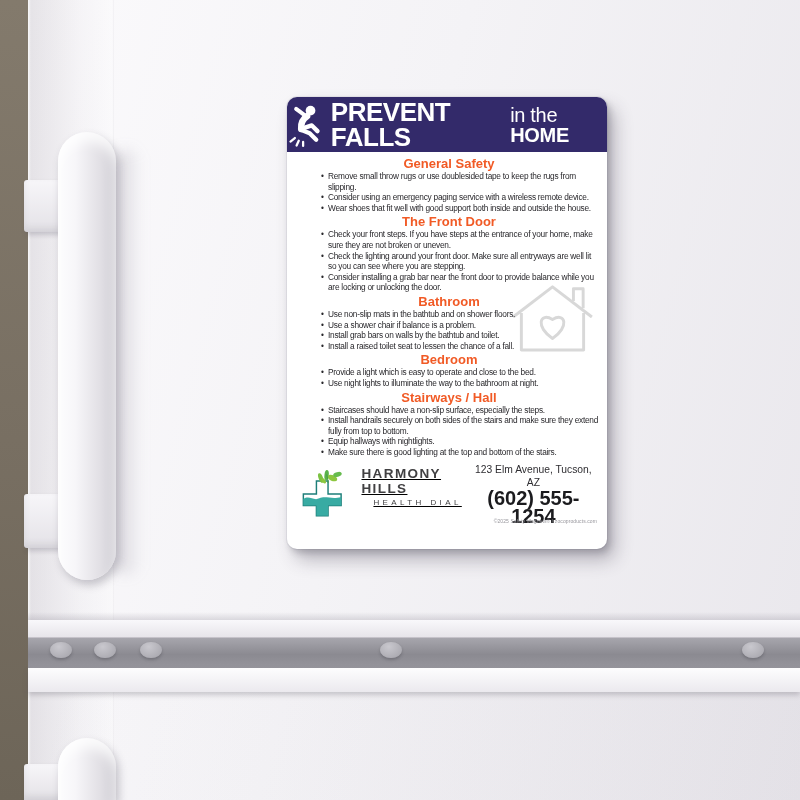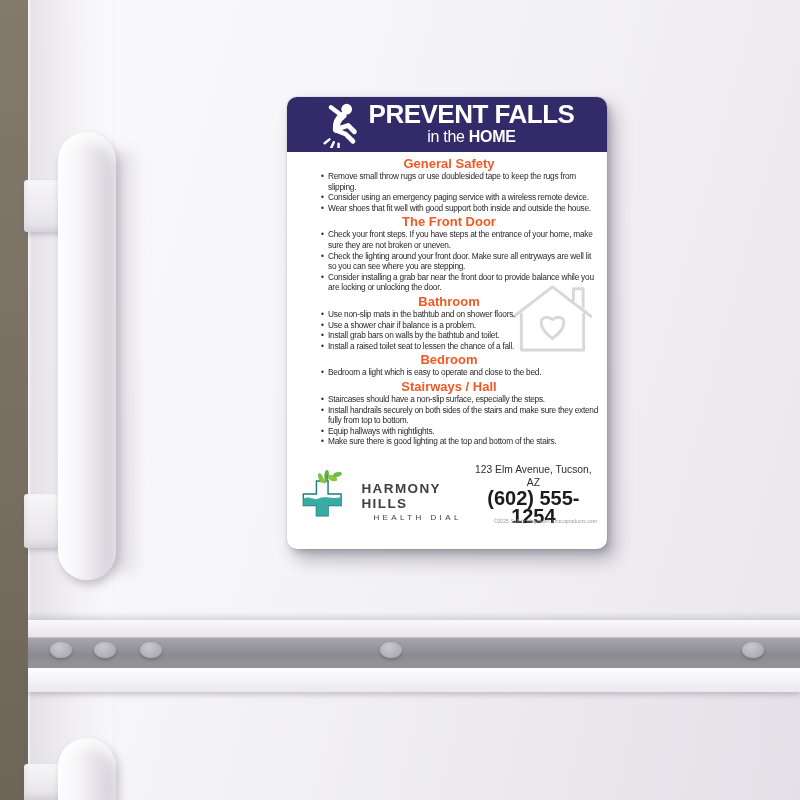--- a/index.html
+++ b/index.html
@@ -43,38 +43,38 @@
     background:linear-gradient(90deg,#fdfdfe 0%,#f7f6f9 30%,#e2e0e5 72%,#cfcdd4 100%);
     box-shadow:3px 5px 9px rgba(70,65,82,.28), inset 0 10px 12px rgba(255,255,255,.8);}
   .pill-upper{top:132px;height:448px;border-radius:29px;}
   .pill-lower{top:738px;height:62px;border-radius:29px 29px 0 0;}
   
   .magnet{position:absolute;left:287px;top:97px;width:320px;height:452px;
     background:#ffffff;border-radius:10px;
     box-shadow:0 0 0 1px rgba(40,36,60,.06), 3px 4px 6px rgba(52,48,66,.22), 8px 11px 18px rgba(52,48,66,.30);}
   .magnet-header{height:55px;background:var(--header-bg,#332a6a);border-radius:10px 10px 0 0;
     display:flex;align-items:center;justify-content:center;gap:9px;color:#fff;}
-  .title-block{display:flex;flex-direction:column;align-items:center;line-height:1;}
+  .title-block{display:flex;align-items:center;line-height:1;}
   .title-main{font-size:26px;font-weight:800;letter-spacing:-.5px;line-height:25px;}
-  .title-sub{font-size:16px;line-height:20px;letter-spacing:-.3px;}
+  .title-sub{font-size:20px;line-height:20px;letter-spacing:-.3px;}
   .title-sub .bold{font-weight:800;}
   .magnet-body{position:relative;z-index:2;height:306px;overflow:hidden;
     padding:4px 6px 0 10px;box-sizing:border-box;}
   .sec-heading{color:var(--heading-orange,#f15a25);font-weight:bold;font-size:13px;
     line-height:13px;text-align:center;margin:1px 0 1px;}
   .bullets{margin:0;padding:0 0 1px 4px;list-style:none;}
   .bullets li{font-size:8.3px;line-height:10.6px;color:var(--body-text,#29282c);
     padding-left:7px;position:relative;letter-spacing:-.25px;margin-left:20px;}
   .bullets li::before{content:"\2022";position:absolute;left:0;top:0;}
   .house-icon{position:absolute;z-index:1;top:184px;right:6px;}
   .banner{height:20px;background:var(--banner-bg,#f15c25);color:#fff;font-weight:bold;
     font-size:11.2px;line-height:20px;text-align:center;letter-spacing:-.2px;}
   .magnet-footer{position:relative;height:71px;display:flex;align-items:center;
     padding:0 12px 0 12px;box-sizing:border-box;border-radius:0 0 10px 10px;background:#fff;}
-  .logo-group{display:flex;align-items:flex-end;gap:16px;}
+  .logo-group{display:flex;align-items:flex-start;gap:16px;text-decoration:underline;}
   .org-name{font-size:13.5px;font-weight:bold;letter-spacing:1.4px;color:#414042;line-height:15px;}
   .org-sub{font-size:8px;letter-spacing:3.4px;color:#414042;margin-top:2px;text-align:center;}
   .contact{margin-left:auto;text-align:center;padding-right:2px;}
   .contact-address{font-size:10.3px;color:#2e2d31;line-height:13px;}
   .contact-phone{font-size:20px;font-weight:bold;color:#1b1b1e;line-height:18px;}
   .fine-print{position:absolute;right:10px;bottom:5px;font-size:5px;color:#97969c;letter-spacing:.1px;}
 </style>
 </head>
 <body>
 
@@ -149,21 +149,22 @@
         </ul>
         <div class="sec-heading">Bathroom</div>
         <ul class="bullets">
           <li>Use non-slip mats in the bathtub and on shower floors.</li>
           <li>Use a shower chair if balance is a problem.</li>
           <li>Install grab bars on walls by the bathtub and toilet.</li>
           <li>Install a raised toilet seat to lessen the chance of a fall.</li>
         </ul>
         <div class="sec-heading">Bedroom</div>
         <ul class="bullets">
-          <li>Bedroom a light which is easy to operate and close to the bed.</li>
+          <li>Provide a light which is easy to operate and close to the bed.</li>
+          <li>Use night lights to illuminate the way to the bathroom at night.</li>
         </ul>
         <div class="sec-heading">Stairways / Hall</div>
         <ul class="bullets">
           <li>Staircases should have a non-slip surface, especially the steps.</li>
           <li>Install handrails securely on both sides of the stairs and make sure they extend fully from top to bottom.</li>
           <li>Equip hallways with nightlights.</li>
           <li>Make sure there is good lighting at the top and bottom of the stairs.</li>
         </ul>
       </div>
   </div>

